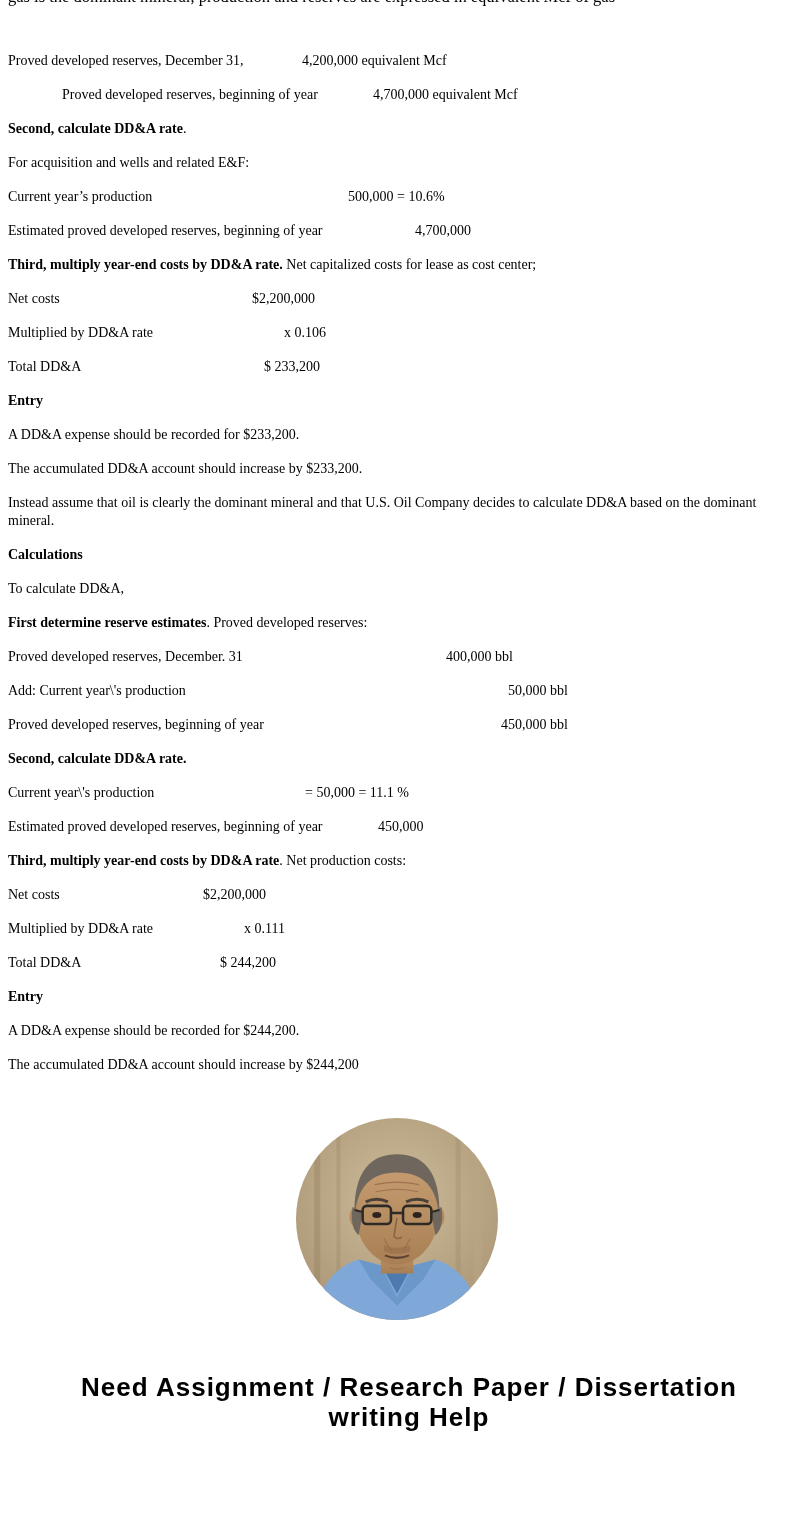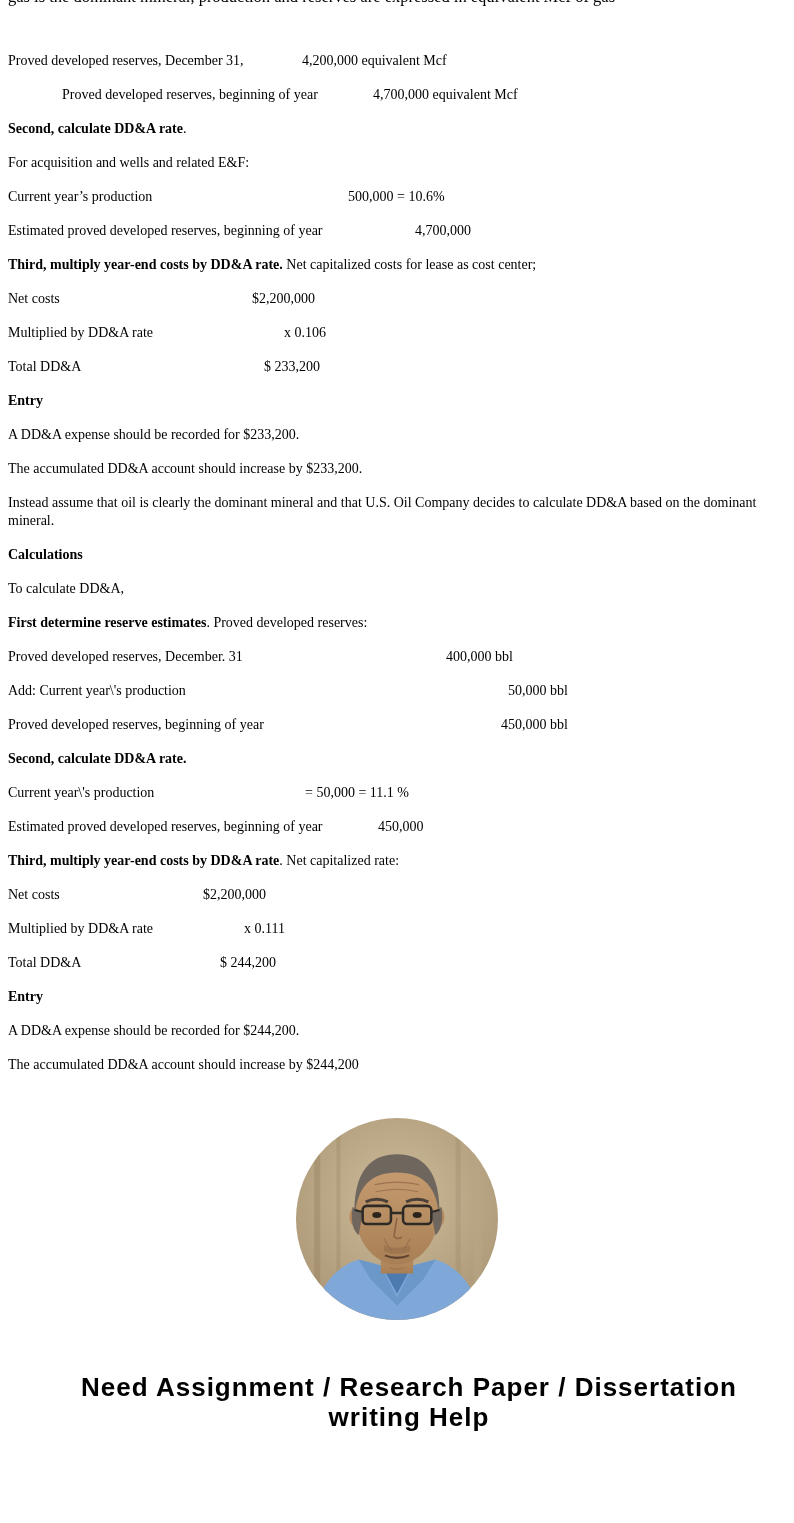--- a/index.html
+++ b/index.html
@@ -89,21 +89,21 @@
     <p class="doc-line"><span>Instead assume that oil is clearly the dominant mineral and that U.S. Oil Company decides to calculate DD&amp;A based on the dominant mineral.</span></p>
     <p class="doc-line"><span class="b">Calculations</span></p>
     <p class="doc-line"><span>To calculate DD&amp;A,</span></p>
     <p class="doc-line"><span class="b">First determine reserve estimates</span><span>. Proved developed reserves:</span></p>
     <p class="doc-line"><span>Proved developed reserves, December. 31</span><span class="pos" style="left: 438px;">400,000 bbl</span></p>
     <p class="doc-line"><span>Add: Current year\'s production</span><span class="pos" style="left: 500px;">50,000 bbl</span></p>
     <p class="doc-line"><span>Proved developed reserves, beginning of year</span><span class="pos" style="left: 493px;">450,000 bbl</span></p>
     <p class="doc-line"><span class="b">Second, calculate DD&amp;A rate.</span></p>
     <p class="doc-line"><span>Current year\'s production</span><span class="pos" style="left: 297px;">= 50,000 = 11.1 %</span></p>
     <p class="doc-line"><span>Estimated proved developed reserves, beginning of year</span><span class="pos" style="left: 370px;">450,000</span></p>
-    <p class="doc-line"><span class="b">Third, multiply year-end costs by DD&amp;A rate</span><span>. Net capitalized rate:</span></p>
+    <p class="doc-line"><span class="b">Third, multiply year-end costs by DD&amp;A rate</span><span>. Net production costs:</span></p>
     <p class="doc-line"><span>Net costs</span><span class="pos" style="left: 195px;">$2,200,000</span></p>
     <p class="doc-line"><span>Multiplied by DD&amp;A rate</span><span class="pos" style="left: 236px;">x 0.111</span></p>
     <p class="doc-line"><span>Total DD&amp;A</span><span class="pos" style="left: 212px;">$ 244,200</span></p>
     <p class="doc-line"><span class="b">Entry</span></p>
     <p class="doc-line"><span>A DD&amp;A expense should be recorded for $244,200.</span></p>
     <p class="doc-line"><span>The accumulated DD&amp;A account should increase by $244,200</span></p>
   </div>
 
 <div class="avatar-wrap">
   <div class="avatar">

